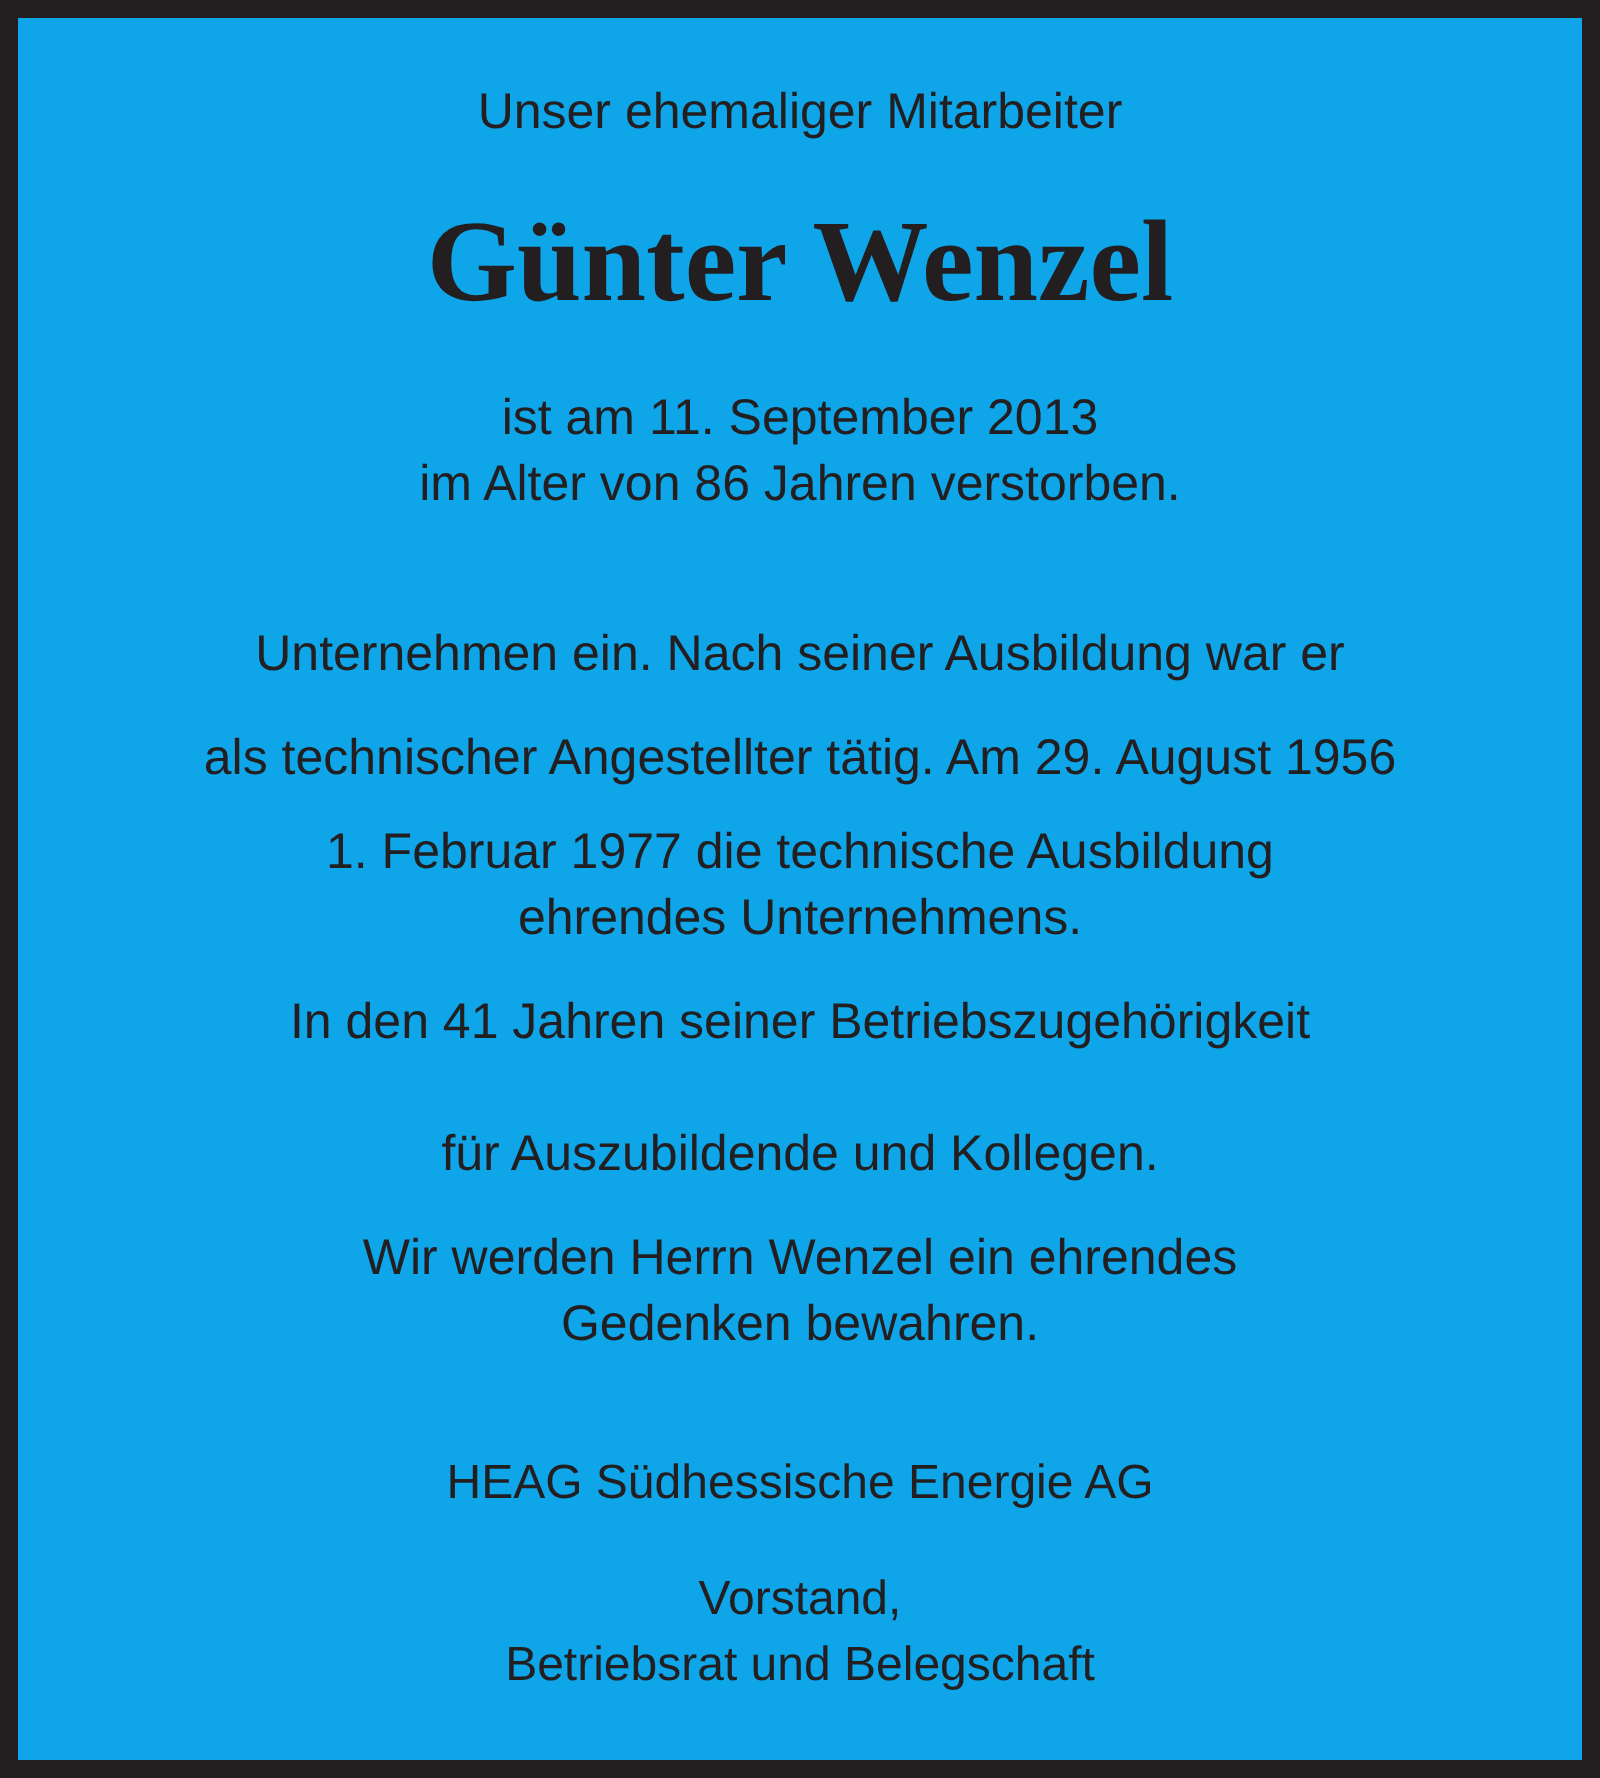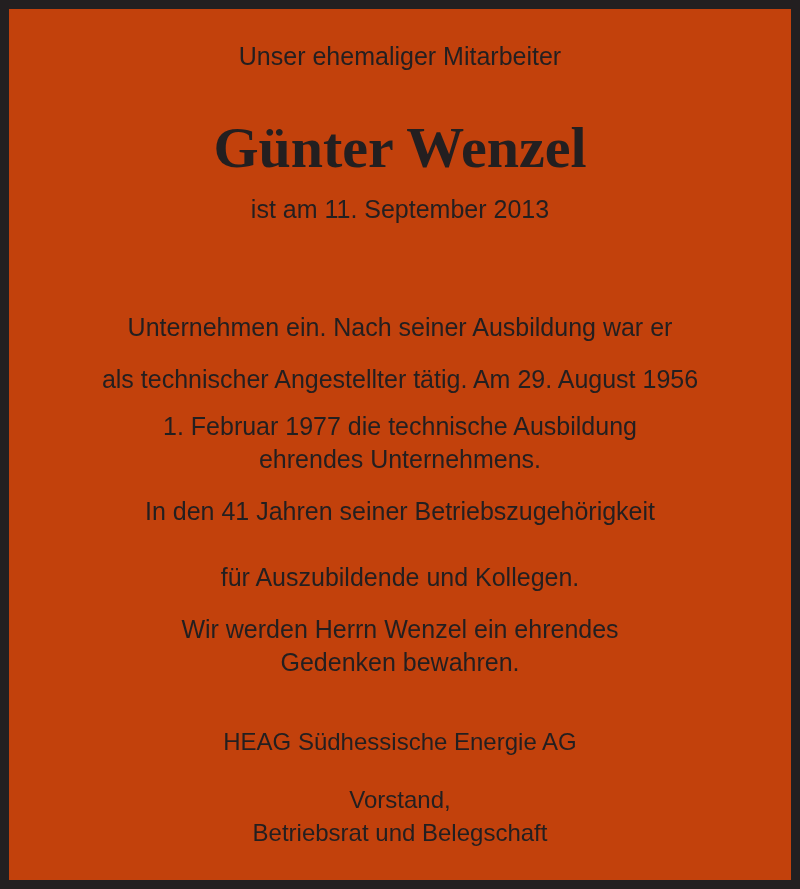--- a/index.html
+++ b/index.html
@@ -1,28 +1,29 @@
 <!DOCTYPE html>
 <html><head>
 <meta charset="utf-8">
 <style>
   html,body{margin:0;padding:0;background:#fff;}
-  .frame{position:relative;width:800px;height:889px;box-sizing:border-box;border-style:solid;border-color:#231f20;border-width:9px 9px 9px 9px;background:#c2410c;color:#231f20;text-align:center;font-family:"Liberation Sans",sans-serif;}
+  .frame{position:relative;width:800px;height:889px;box-sizing:border-box;border-style:solid;border-color:#231f20;border-width:9px 9px 9px 9px;background:#0ea5e9;color:#231f20;text-align:center;font-family:"Liberation Sans",sans-serif;}
   .l{position:absolute;left:0;right:0;white-space:nowrap;}
   .sans{font-size:25px;}
-  .title{font-family:"Liberation Serif",serif;font-weight:bold;font-size:58px;margin-top:17px;}
+  .title{font-family:"Liberation Serif",serif;font-weight:bold;font-size:58px;}
   .bold{font-weight:normal;font-size:24px;}
 </style>
 </head>
 <body>
 
 <div class="frame">
   <div class="l sans" style="top:33px">Unser ehemaliger Mitarbeiter</div>
   <div class="l title" style="top:88px">Günter Wenzel</div>
   <div class="l sans" style="top:186px">ist am 11. September 2013</div>
+  <div class="l sans" style="top:219px">im Alter von 86 Jahren verstorben.</div>
   <div class="l sans" style="top:304px">Unternehmen ein. Nach seiner Ausbildung war er</div>
   <div class="l sans" style="top:356px">als technischer Angestellter tätig. Am 29. August 1956</div>
   <div class="l sans" style="top:403px">1. Februar 1977 die technische Ausbildung</div>
   <div class="l sans" style="top:436px">ehrendes Unternehmens.</div>
   <div class="l sans" style="top:488px">In den 41 Jahren seiner Betriebszugehörigkeit</div>
   <div class="l sans" style="top:606px">Wir werden Herrn Wenzel ein ehrendes</div>
   <div class="l sans" style="top:554px">für Auszubildende und Kollegen.</div>
   <div class="l sans" style="top:639px">Gedenken bewahren.</div>
   <div class="l bold" style="top:719px">HEAG Südhessische Energie AG</div>
   <div class="l bold" style="top:777px">Vorstand,</div>

